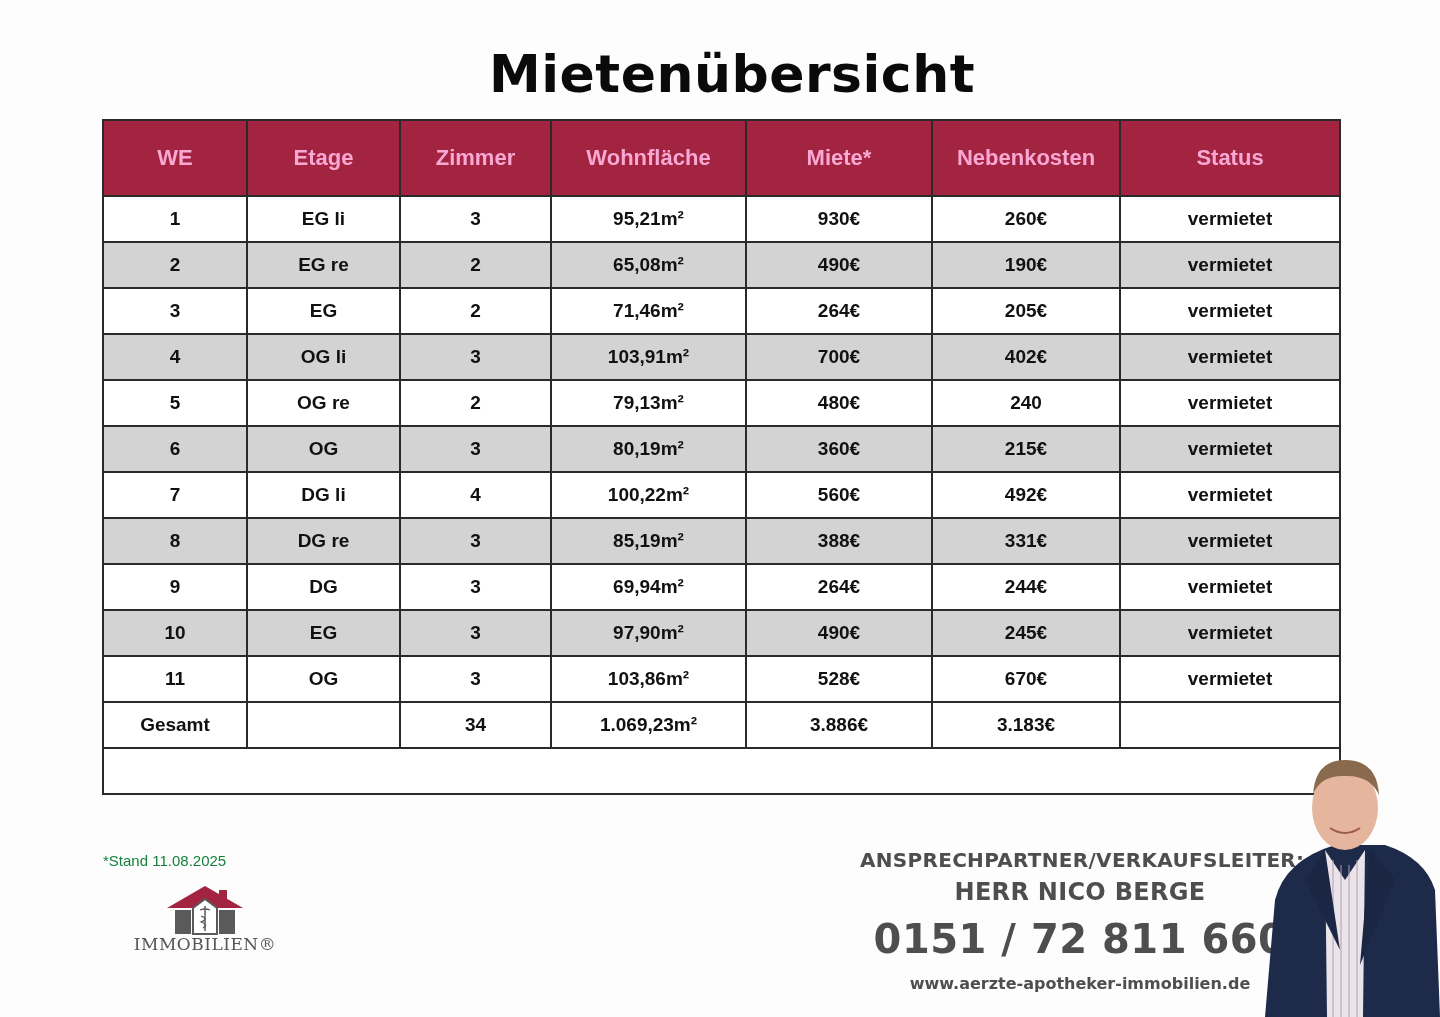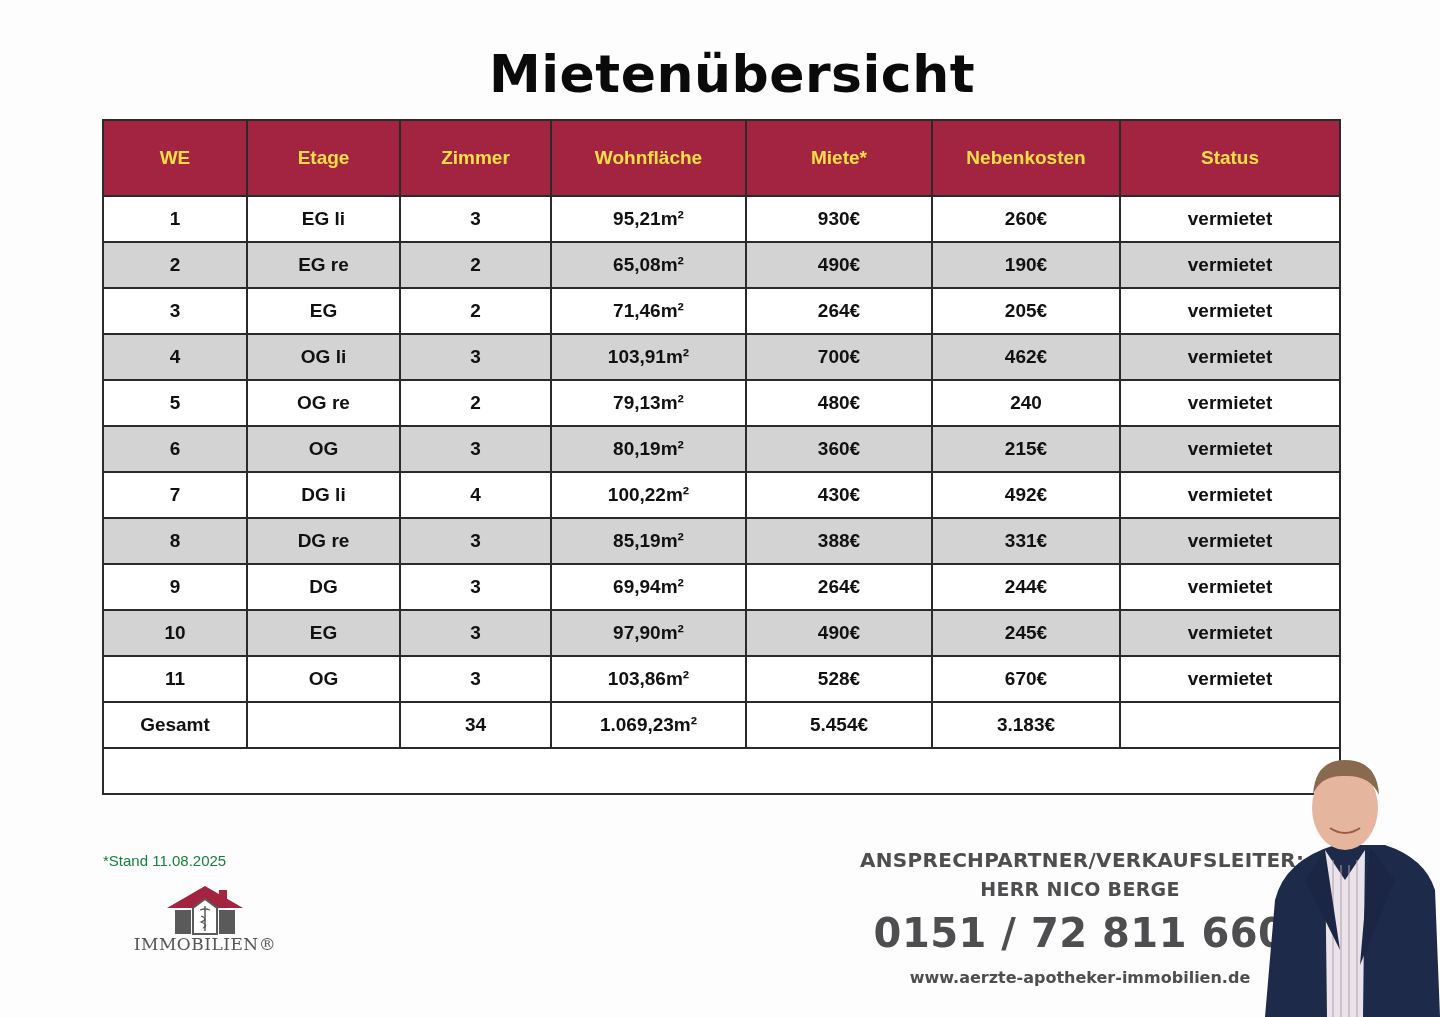--- a/index.html
+++ b/index.html
@@ -14,42 +14,42 @@
   }
   table.rent {
     position:absolute; left:102px; top:119px; width:1237px;
     border-collapse:collapse; table-layout:fixed;
   }
   table.rent th, table.rent td {
     border:2px solid #2a2a2a; text-align:center; vertical-align:middle;
     font-weight:bold; padding:0;
   }
   table.rent th {
-    background:#a32440; color:#fde047; height:74px; font-size:19px;margin-left:37px;
+    background:#a32440; color:#f9a8d4; height:74px; font-size:22px;margin-left:37px;
   }
   table.rent td { height:44px; font-size:19px; color:#111; }
   tr.odd td { background:#ffffff; }
   tr.even td { background:#d3d3d3; }
   tr.empty td { height:44px; background:#ffffff; }
   .footnote {
     position:absolute; left:103px; top:852px; font-size:15px; color:#15803d;
   }
   .logo { position:absolute; left:100px; top:884px; width:210px; }
   .logo svg { display:block; margin:0 auto; }
   .logo .l1, .logo .l2 {
     font-family:"DejaVu Serif", serif; color:#555; text-align:center; letter-spacing:0.5px;
   }
   .logo .l1 { font-size:18px; margin-top:2px; }
   .logo .l2 { font-size:17px; margin-top:-2px; }
   .contact {
     position:absolute; left:860px; top:848px; width:440px; text-align:center; color:#4e4e50;
     font-family:"DejaVu Sans", sans-serif; font-weight:bold;
   }
   .contact .role { font-size:20px; letter-spacing:0.3px; }
-  .contact .name { font-size:19px; margin-top:6px; letter-spacing:0.3px; }
+  .contact .name { font-size:24px; margin-top:6px; letter-spacing:0.3px; }
   .contact .phone { font-size:40px; margin-top:10px; letter-spacing:0.5px; }
   .contact .web { font-size:16px; margin-top:12px; font-weight:normal; font-weight:600; }
   .photo { position:absolute; left:1245px; top:750px; width:195px; height:267px; }
 </style>
 </head>
 <body>
 
 <div class="title">Mietenübersicht</div>
 
 <table class="rent">
@@ -100,21 +100,21 @@
         <td>264€</td>
         <td>205€</td>
         <td>vermietet</td>
       </tr>
       <tr class="even">
         <td>4</td>
         <td>OG li</td>
         <td>3</td>
         <td>103,91m²</td>
         <td>700€</td>
-        <td>462€</td>
+        <td>402€</td>
         <td>vermietet</td>
       </tr>
       <tr class="odd">
         <td>5</td>
         <td>OG re</td>
         <td>2</td>
         <td>79,13m²</td>
         <td>480€</td>
         <td>240</td>
         <td>vermietet</td>
@@ -126,21 +126,21 @@
         <td>80,19m²</td>
         <td>360€</td>
         <td>215€</td>
         <td>vermietet</td>
       </tr>
       <tr class="odd">
         <td>7</td>
         <td>DG li</td>
         <td>4</td>
         <td>100,22m²</td>
-        <td>430€</td>
+        <td>560€</td>
         <td>492€</td>
         <td>vermietet</td>
       </tr>
       <tr class="even">
         <td>8</td>
         <td>DG re</td>
         <td>3</td>
         <td>85,19m²</td>
         <td>388€</td>
         <td>331€</td>
@@ -171,21 +171,21 @@
         <td>103,86m²</td>
         <td>528€</td>
         <td>670€</td>
         <td>vermietet</td>
       </tr>
       <tr class="odd">
         <td>Gesamt</td>
         <td></td>
         <td>34</td>
         <td>1.069,23m²</td>
-        <td>5.454€</td>
+        <td>3.886€</td>
         <td>3.183€</td>
         <td></td>
       </tr>
       <tr class="empty">
         <td colspan="7"></td>
       </tr>
     </tbody>
 </table>
 
 <div class="footnote">*Stand 11.08.2025</div>

